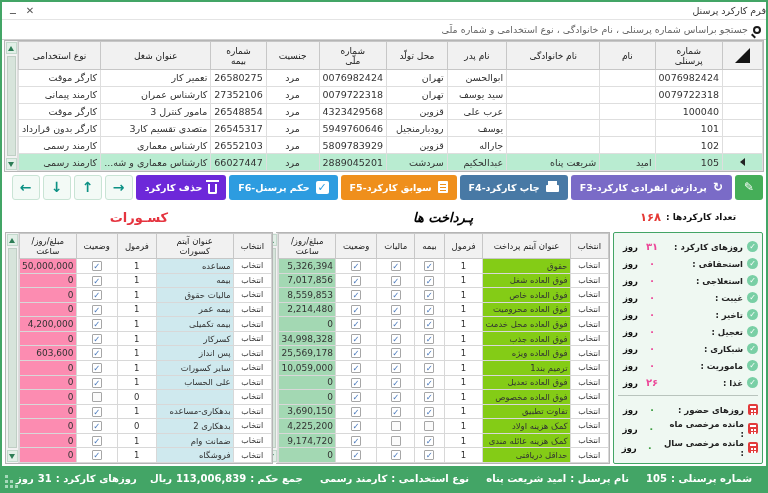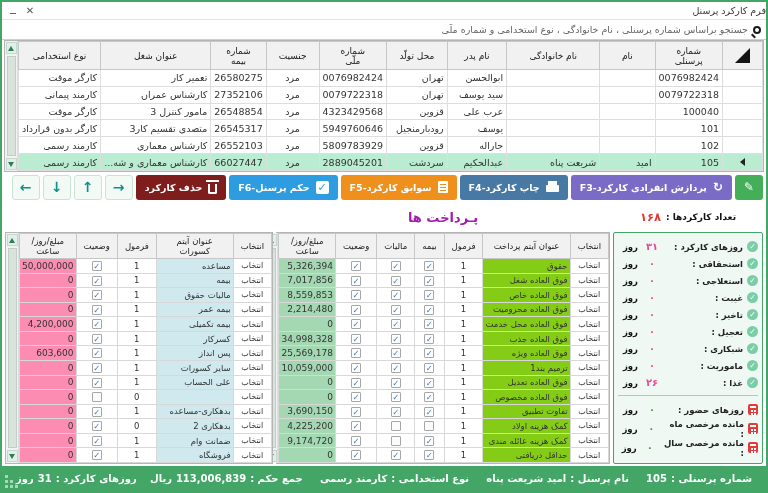--- a/index.html
+++ b/index.html
@@ -54,21 +54,21 @@
 
   
   .toolbar { height:30px; display:flex; align-items:center; gap:3px; padding:0 3px; flex:none; }
   .tbtn { height:25px; border:none; border-radius:3px; color:#fff; font-size:9.5px; font-weight:bold;
     display:flex; align-items:center; gap:6px; padding:0 9px; cursor:pointer; font-family:inherit; }
   .tbtn-f2 { background:#45ae58; }
   .tbtn-f3 { background:#7a6bc7; }
   .tbtn-f4 { background:#4879a5; }
   .tbtn-f5 { background:#ef8f1c; }
   .tbtn-f6 { background:#2d9ce0; }
-  .tbtn-del { background:#7f1d1d;justify-content:flex-end; }
+  .tbtn-del { background:#6d28d9;justify-content:flex-end; }
   .abtn { width:28px; height:25px; background:#f3faf6; border:1px solid #c9e4d5; border-radius:3px;
     color:#0c9184; font-size:14px; font-weight:bold; display:flex; align-items:center;
     justify-content:center; cursor:pointer; font-family:inherit; }
   .gicon { font-size:12px; line-height:1; }
   .icon-printer { position:relative; width:13px; height:7px; background:#fff; border-radius:1px; margin-top:2px; }
   .icon-printer::before { content:""; position:absolute; top:-4px; left:2px; right:2px; height:4px; background:#fff; }
   .icon-doc { position:relative; width:10px; height:12px; background:#fff; border-radius:1px; }
   .icon-doc::before { content:""; position:absolute; top:3px; left:2px; right:2px; height:1px;
     background:#ef8f1c; box-shadow:0 3px 0 #ef8f1c,0 6px 0 #ef8f1c; }
   .icon-checkbox { width:13px; height:13px; background:#fff; border-radius:2px; color:#2d9ce0;
@@ -76,21 +76,21 @@
   .icon-checkbox::after { content:"✓"; }
   .icon-trash { position:relative; width:9px; height:10px; border:2px solid #fff; border-top:none;
     border-radius:0 0 2px 2px; margin-top:4px; }
   .icon-trash::before { content:""; position:absolute; top:-4px; left:-4px; right:-4px; height:2px; background:#fff; }
 
   
   .section-row { height:30px; display:flex; align-items:center; gap:3px; padding:0 3px; flex:none; }
   .zone-count { width:150px; display:flex; align-items:center; justify-content:center; gap:5px;
     font-size:9px; font-weight:bold; color:#111; }
   .count-val { color:#e53935; font-size:11.5px; }
-  .zone-pay { width:334px; text-align:center; color:#a21caf; font-weight:bold; font-size:13px; }
+  .zone-pay { width:334px; text-align:center; color:#000000; font-weight:bold; font-size:13px;font-style:italic; }
   .zone-ded { flex:1; text-align:center; color:#e5343f; font-weight:bold; font-size:13px; }
 
   
   .bottom { flex:1; display:flex; gap:3px; padding:0 3px 2px 3px; min-height:0; }
 
   
   .work-panel { width:150px; border:1px solid #43a566; background:#eff8f2; border-radius:2px;
     padding:5px 4px; display:flex; flex-direction:column; flex:none; }
   .wp-row { display:flex; align-items:center; height:17px; font-size:8.5px; color:#222; font-weight:bold; }
   .wp-row.calc { height:19px; }
@@ -322,20 +322,21 @@
       </button>
 
   </div>
 
   <div class="section-row">
     <div class="zone-count">
       <span>تعداد کارکردها :</span>
       <span class="count-val">۱۶۸</span>
     </div>
     <div class="zone-pay">پـرداخت ها</div>
+    <div class="zone-ded">کسـورات</div>
   </div>
 
   <div class="bottom">
 
     <div class="work-panel">
 
         <div class="wp-row">
           <span class="icon-check-circle"></span>
           <span class="wp-lbl">روزهای کارکرد :</span>
           <span class="wp-spacer"></span>

